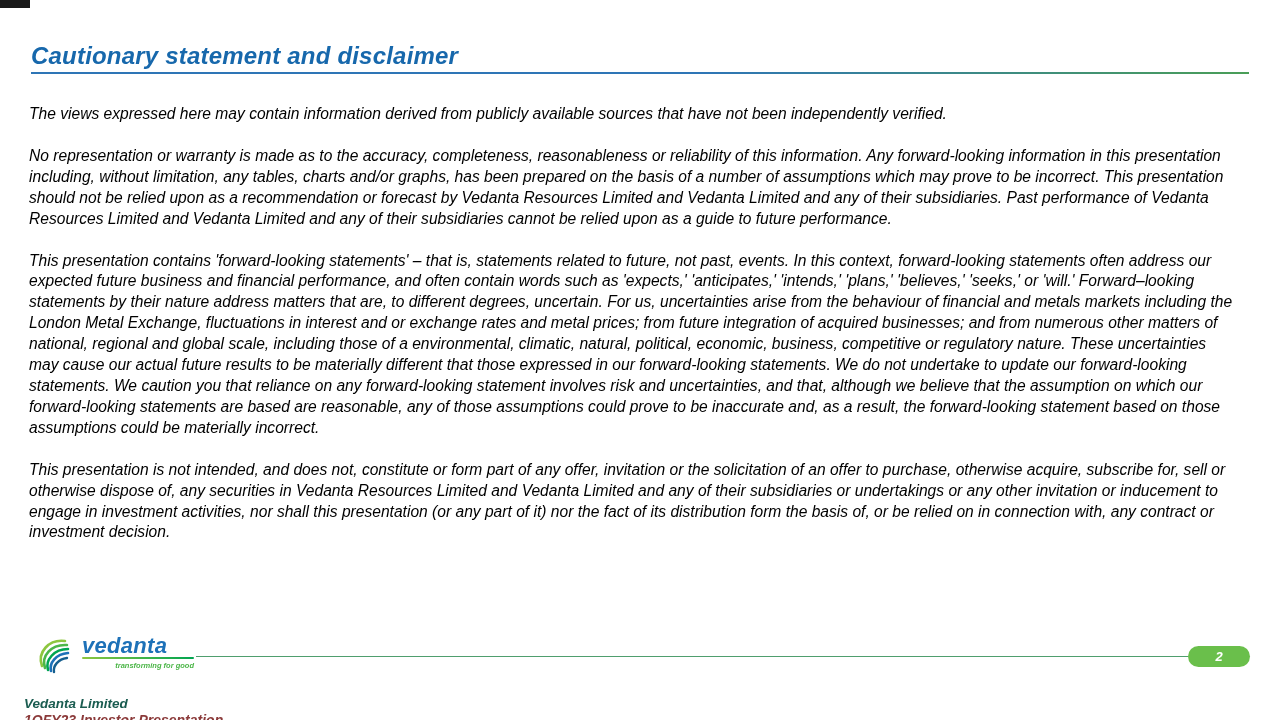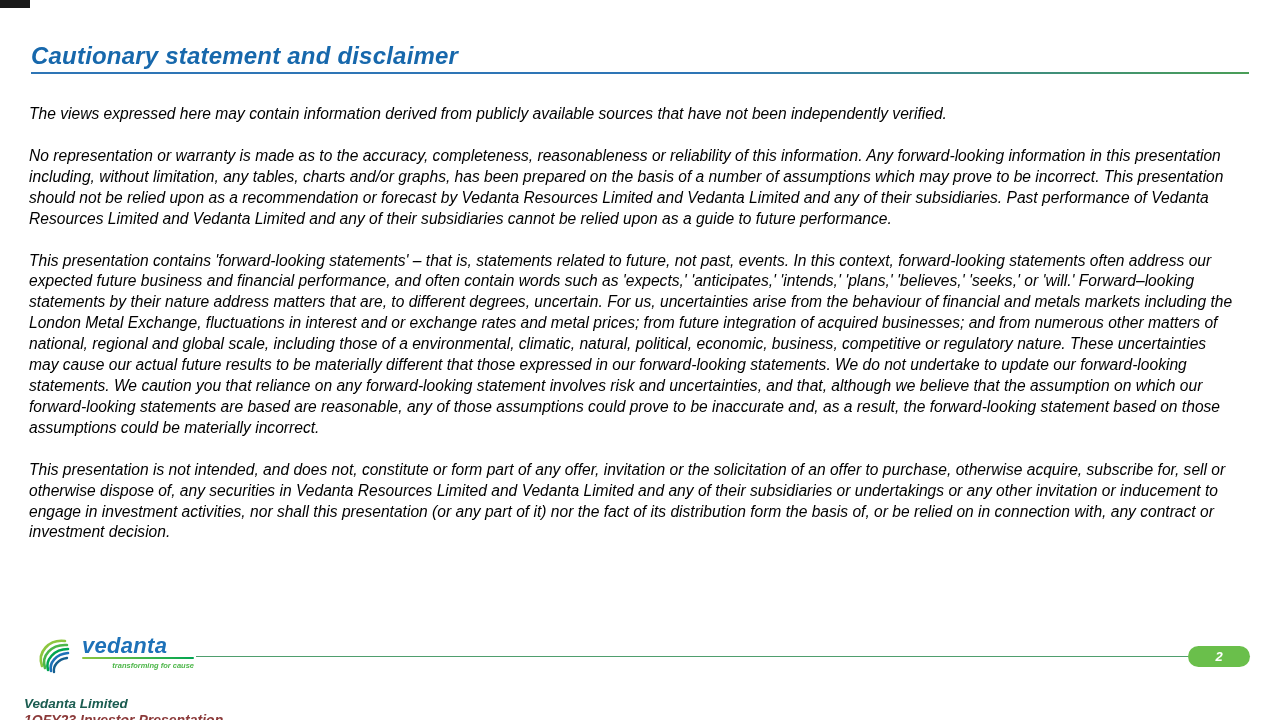--- a/index.html
+++ b/index.html
@@ -93,21 +93,21 @@
     <svg width="42" height="38" viewBox="0 0 42 38">
       <path d="M6 30 C1 16, 13 3, 29 5" stroke="#8dc63f" stroke-width="2.6" fill="none" stroke-linecap="round"></path>
       <path d="M9 32 C5 20, 15 8, 31 9" stroke="#4cb648" stroke-width="2.6" fill="none" stroke-linecap="round"></path>
       <path d="M12 34 C9 24, 18 13, 32 13" stroke="#00a551" stroke-width="2.6" fill="none" stroke-linecap="round"></path>
       <path d="M15 35 C13 27, 20 18, 32 17" stroke="#1d71b8" stroke-width="2.6" fill="none" stroke-linecap="round"></path>
       <path d="M18 36 C17 30, 22 23, 31 22" stroke="#155e8e" stroke-width="2.4" fill="none" stroke-linecap="round"></path>
     </svg>
     <div class="logo-text">
       <span class="logo-word">vedanta</span>
       <span class="logo-underline"></span>
-      <span class="logo-tagline">transforming for cause</span>
+      <span class="logo-tagline">transforming for good</span>
     </div>
   </div>
 
   <div class="footer-line"></div>
 
   <div class="page-badge">2</div>
 
   <div class="credit">
     <div class="credit-company">Vedanta Limited</div>
     <div class="credit-presentation">1QFY23 Investor Presentation</div>

